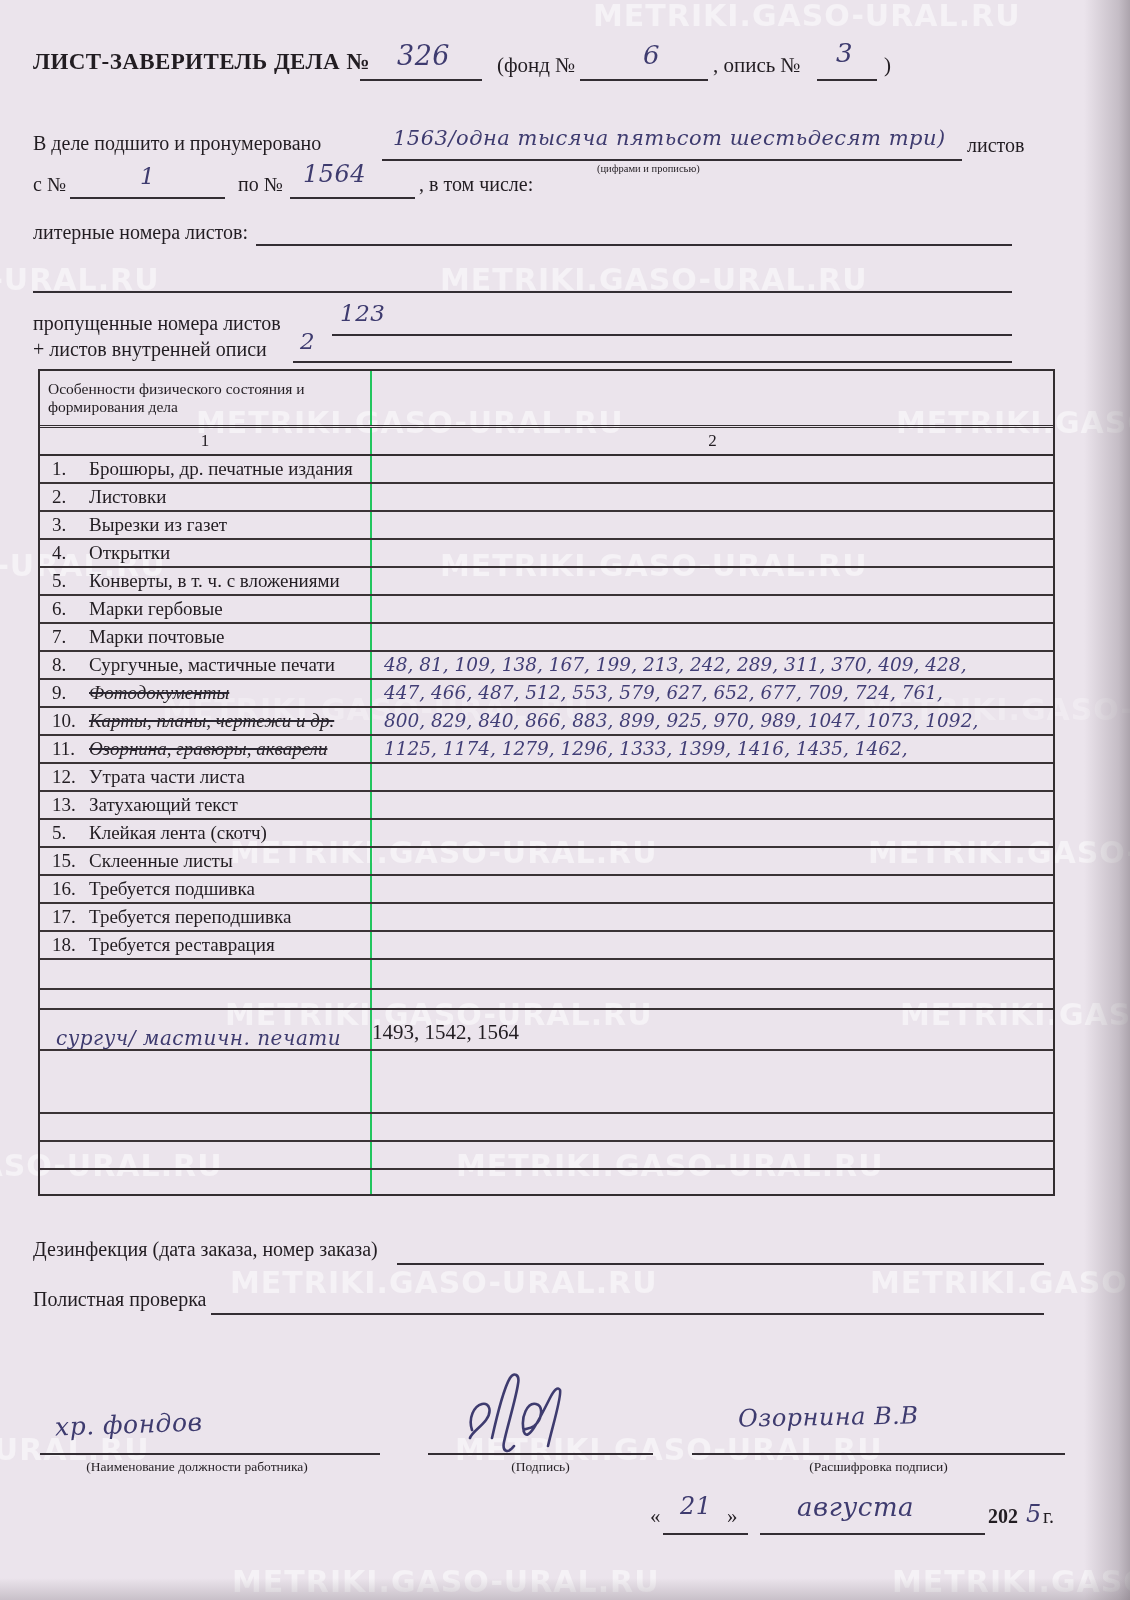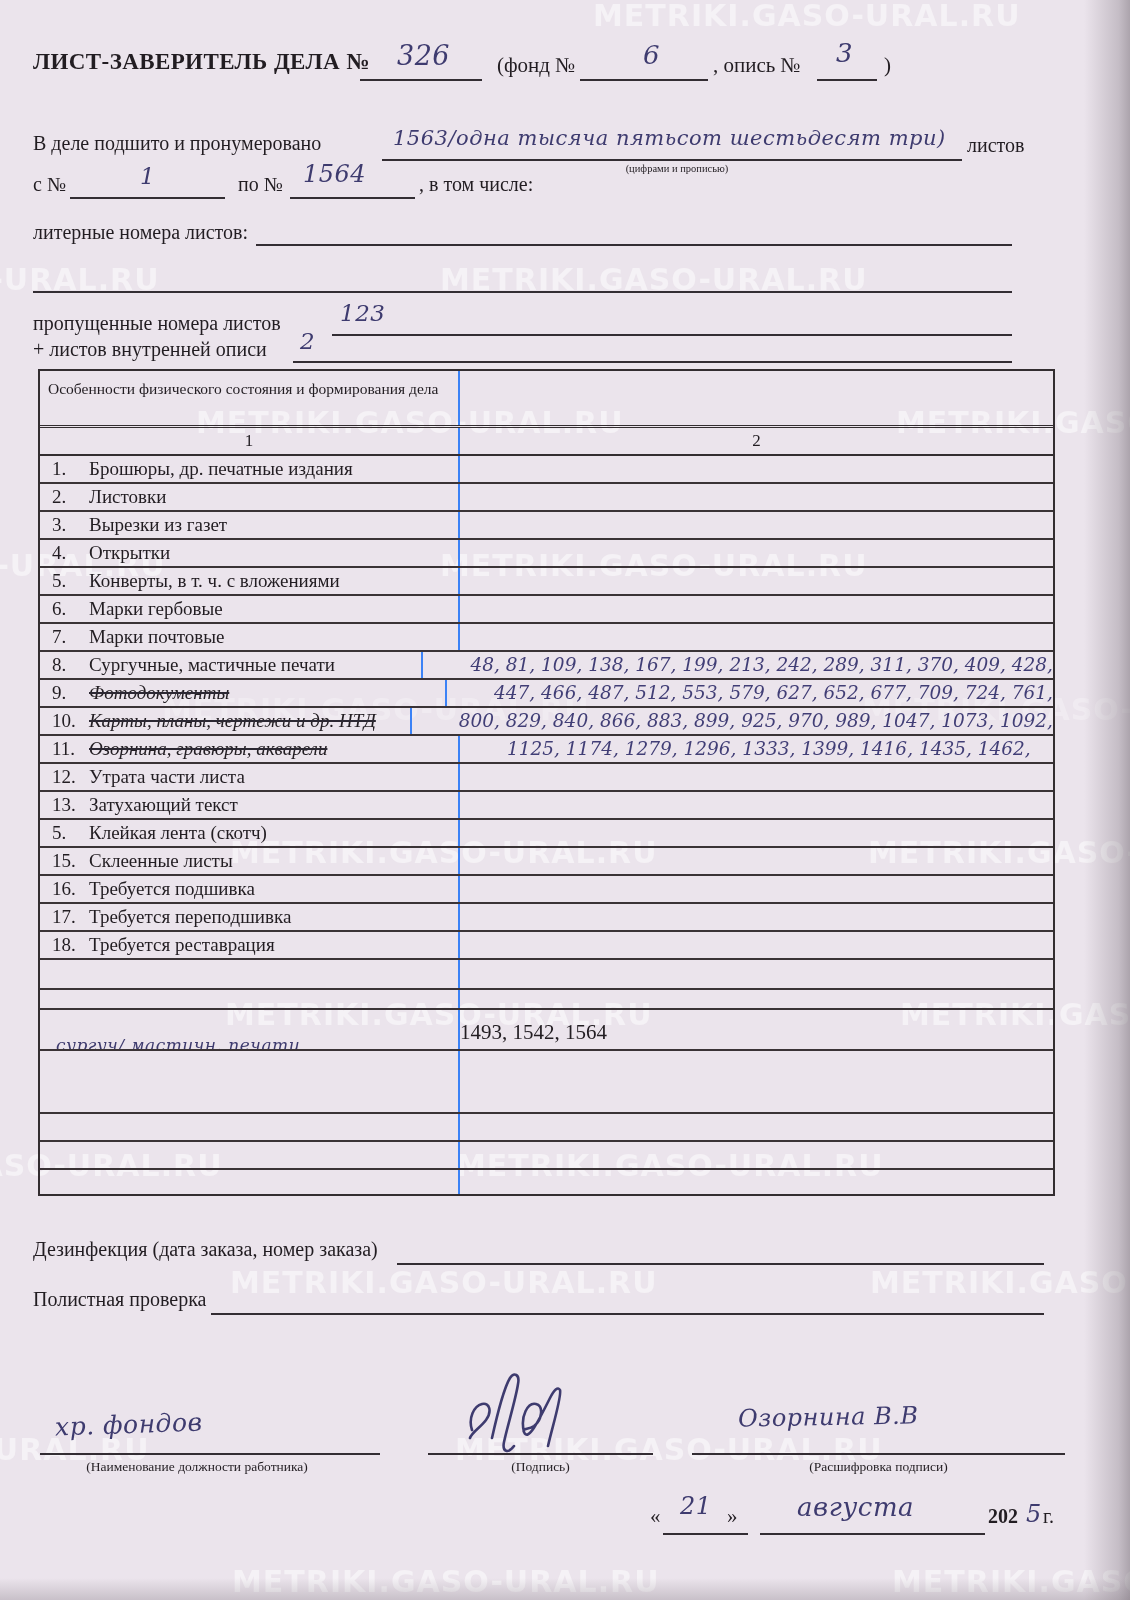--- a/index.html
+++ b/index.html
@@ -8,43 +8,43 @@
     background:#ebe4ec;
     font-family:"Liberation Serif", serif;
     color:#221d22;
   }
   .shade-right{position:absolute;top:0;right:0;width:46px;height:100%;
     background:linear-gradient(to right, rgba(110,100,110,0), rgba(110,100,110,0.30) 75%, rgba(95,86,95,0.45));}
   .shade-bottom{position:absolute;left:0;bottom:0;width:100%;height:22px;
     background:linear-gradient(to bottom, rgba(110,100,110,0), rgba(110,100,110,0.28));}
   .t{position:absolute; font-size:20px; white-space:nowrap;}
   .title{font-size:23px; font-weight:bold; letter-spacing:.4px;}
-  .small{font-size:10.5px; text-align:center; white-space:normal;}
+  .small{font-size:10.5px; white-space:normal;}
   .cap{position:absolute; font-size:13.5px; text-align:center; white-space:nowrap;}
   .ul{position:absolute; height:0; border-bottom:2px solid #332d33;}
   .hw{position:absolute; font-family:"DejaVu Serif", serif; font-style:italic;
       color:#3e3b6f; white-space:nowrap; letter-spacing:.5px;}
   .wm{position:absolute; font-family:"DejaVu Sans", sans-serif; font-weight:bold;
       font-size:30px; letter-spacing:1px; color:rgba(255,255,255,0.5); white-space:nowrap;}
   
   .tbl{position:absolute; left:38px; top:369px; width:1017px; border:2px solid #332d30; box-sizing:border-box;}
   .trow{display:flex; box-sizing:border-box; border-bottom:2px solid #3a3336;}
-  .c1{width:420px; box-sizing:border-box; border-right:2px solid #3b82f6; overflow:hidden;}
+  .c1{width:332px; box-sizing:border-box; border-right:2px solid #22c55e; overflow:hidden;}
   .c2{flex:1; box-sizing:border-box; overflow:visible;}
   .hdr{height:57px; border-bottom:3px double #332d30;}
   .hdr .c1{font-size:15.5px; padding:9px 6px 0 8px;}
   .hdr .c2{font-size:17px; text-align:center; padding-top:15px;}
   .numr{height:28px; border-bottom:2px solid #332d30;}
   .numr .c1,.numr .c2{font-size:17px; text-align:center; padding-top:3px;}
   .item{height:28px;}
   .item .c1{font-size:19px; display:flex; padding-left:12px; line-height:26px;}
   .item .c1 .no{width:37px; flex:0 0 37px;}
   .item .c1 .lab.struck{text-decoration:line-through; text-decoration-thickness:2px; text-decoration-color:#2c2833;font-style:italic;}
   .item .c2{font-family:"DejaVu Serif", serif; font-style:italic; color:#413e76;
-            font-size:18.5px; line-height:25px; padding-left:12px; white-space:nowrap; letter-spacing:0;margin-left:35px;}
+            font-size:18.5px; line-height:25px; padding-left:12px; white-space:nowrap; letter-spacing:0;}
   .tailrow .c2{font-size:21px;}
   .hwcell{font-family:"DejaVu Serif", serif; font-style:italic; color:#3e3b6f; letter-spacing:.5px;}
   .sig-svg{position:absolute;}
 </style>
 </head>
 <body>
 
 <div class="page">
 
   <div id="wm-layer">
@@ -246,21 +246,21 @@
 
     <div class="trow tailrow" style="height:30px">
         <div class="c1"></div>
         <div class="c2"></div>
       </div>
     <div class="trow tailrow" style="height:20px">
         <div class="c1"></div>
         <div class="c2"></div>
       </div>
     <div class="trow tailrow" style="height:41px">
-      <div class="c1 hwcell" style="font-size:17px; padding:25px 0 0 16px; position:static">сургуч/ мастичн. печати</div>
+      <div class="c1 hwcell" style="font-size:20px; padding:16px 0 0 16px; position:static">сургуч/ мастичн. печати</div>
       <div class="c2" style="font-size:21px; padding-top:10px">1493, 1542, 1564</div>
     </div>
     <div class="trow tailrow" style="height:63px">
         <div class="c1"></div>
         <div class="c2"></div>
       </div>
     <div class="trow tailrow" style="height:28px">
         <div class="c1"></div>
         <div class="c2"></div>
       </div>

